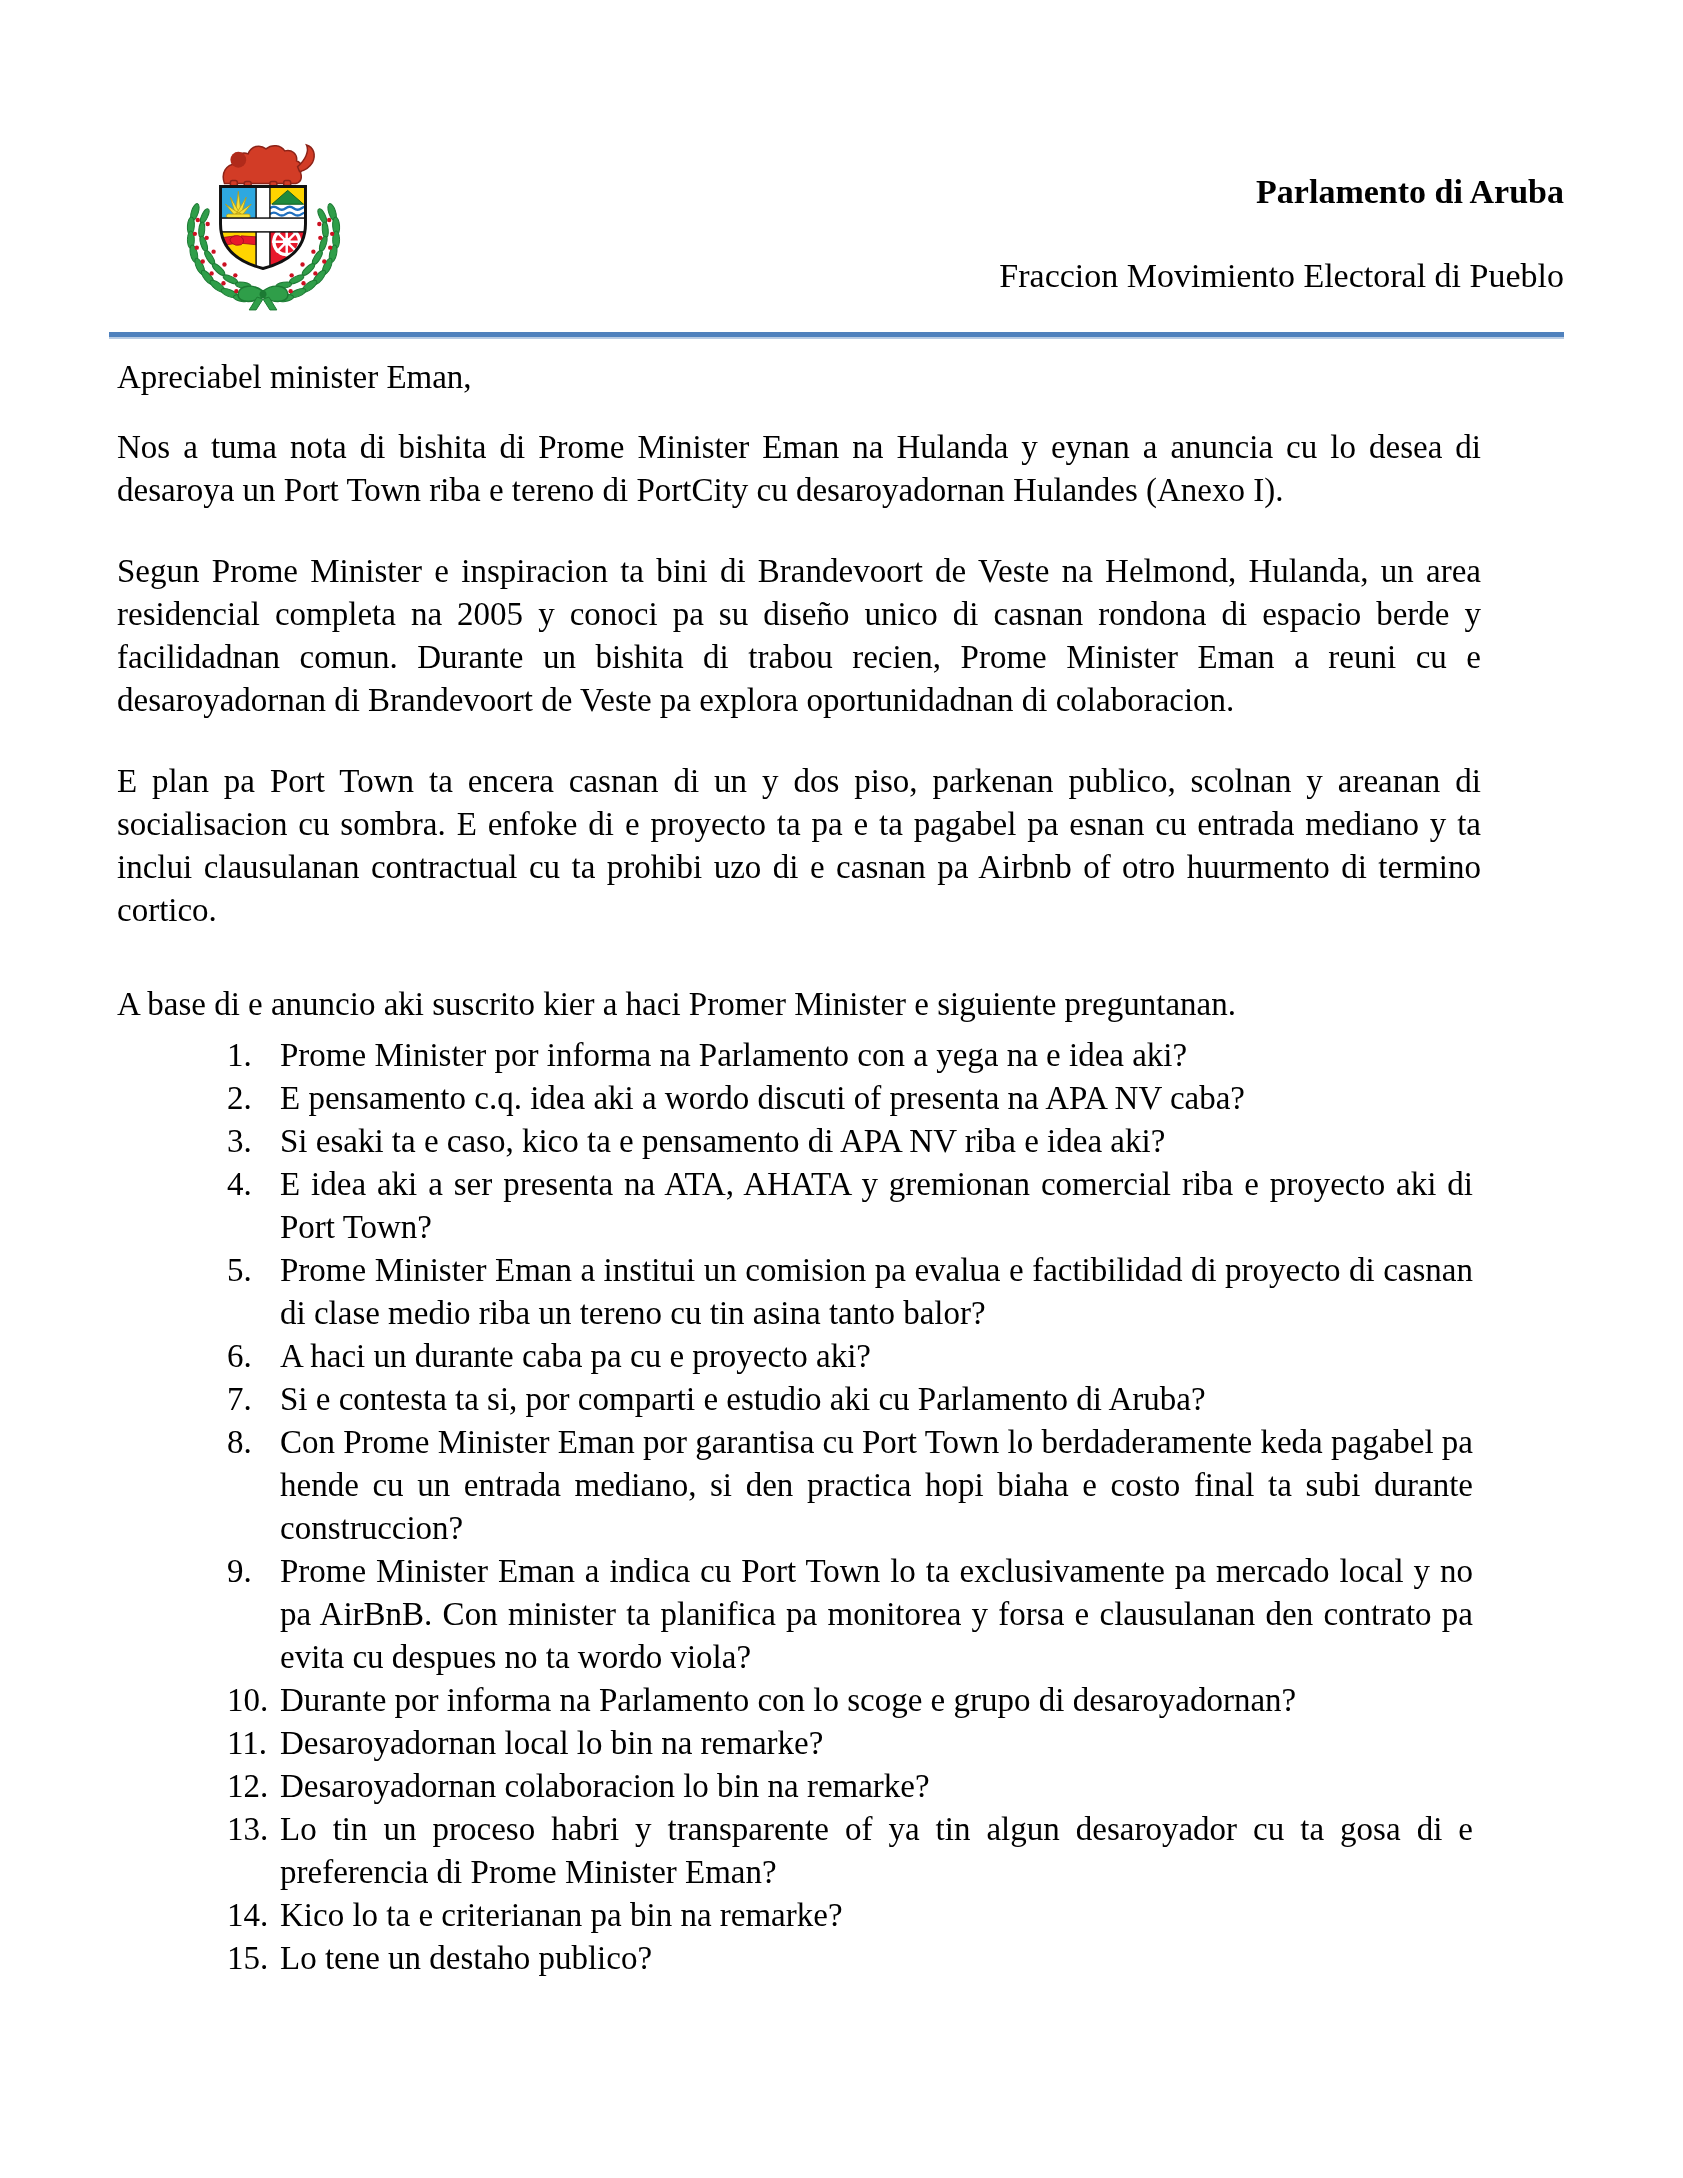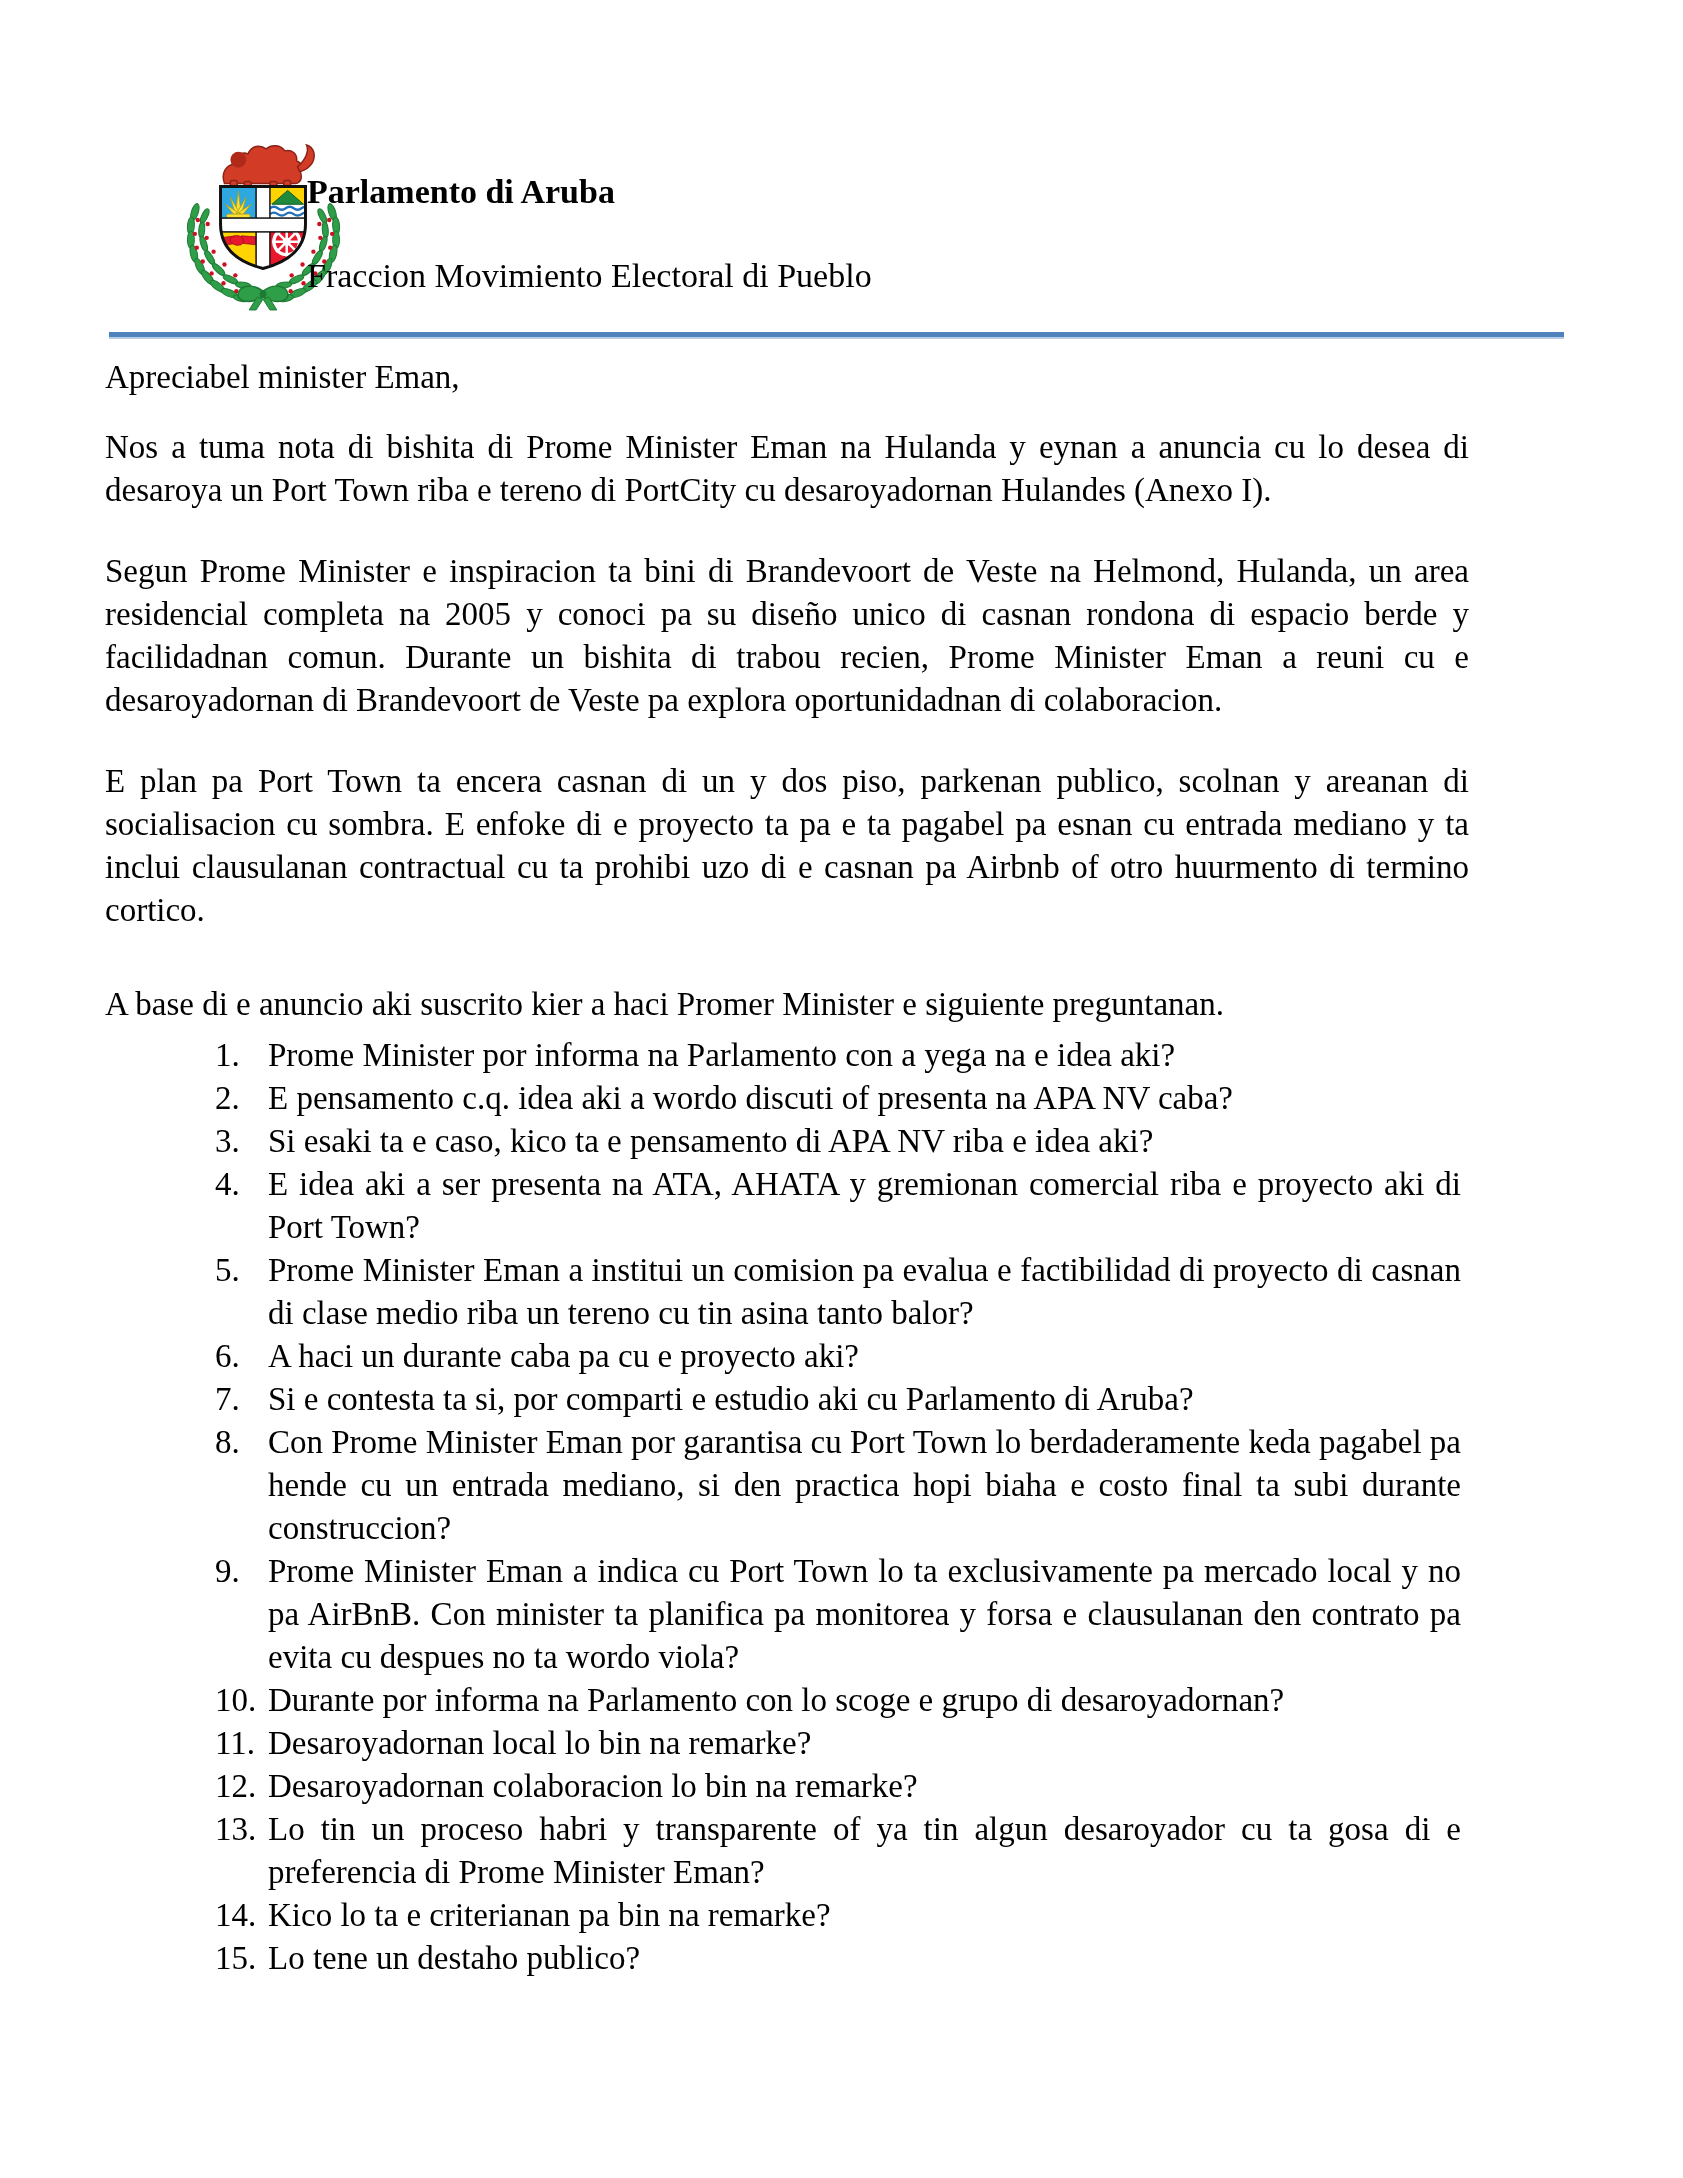--- a/index.html
+++ b/index.html
@@ -20,21 +20,21 @@
     top: 135px;
     width: 165px;
     height: 176px;
   }
   .logo svg { width: 100%; height: 100%; display: block; }
   .header-text {
     position: absolute;
     left: 307px;
     top: 170px;
     width: 1257px;
-    text-align: left;
+    text-align: right;
   }
   .doc-title {
     font-weight: bold;
     font-size: 34px;
     line-height: 43px;
     margin: 0;
   }
   .doc-subtitle {
     font-size: 34px;
     line-height: 43px;
@@ -45,21 +45,21 @@
     position: absolute;
     left: 109px;
     top: 332px;
     width: 1455px;
     height: 5px;
     background: #4f81bd;
     border-bottom: 2px solid #b8cce4;
   }
   .body-text {
     position: absolute;
-    left: 105px;
+    left: 117px;
     top: 356px;
     width: 1364px;
   }
   .body-text p { margin: 0 0 38px 0; text-align: justify; }
   p.salutation { margin-bottom: 27px; text-align: left; }
   p.questions-intro { margin-top: 51px; margin-bottom: 8px; text-align: left; }
   ol.questions {
     margin: 8px; padding: 0;
     list-style: none;
     counter-reset: q;

